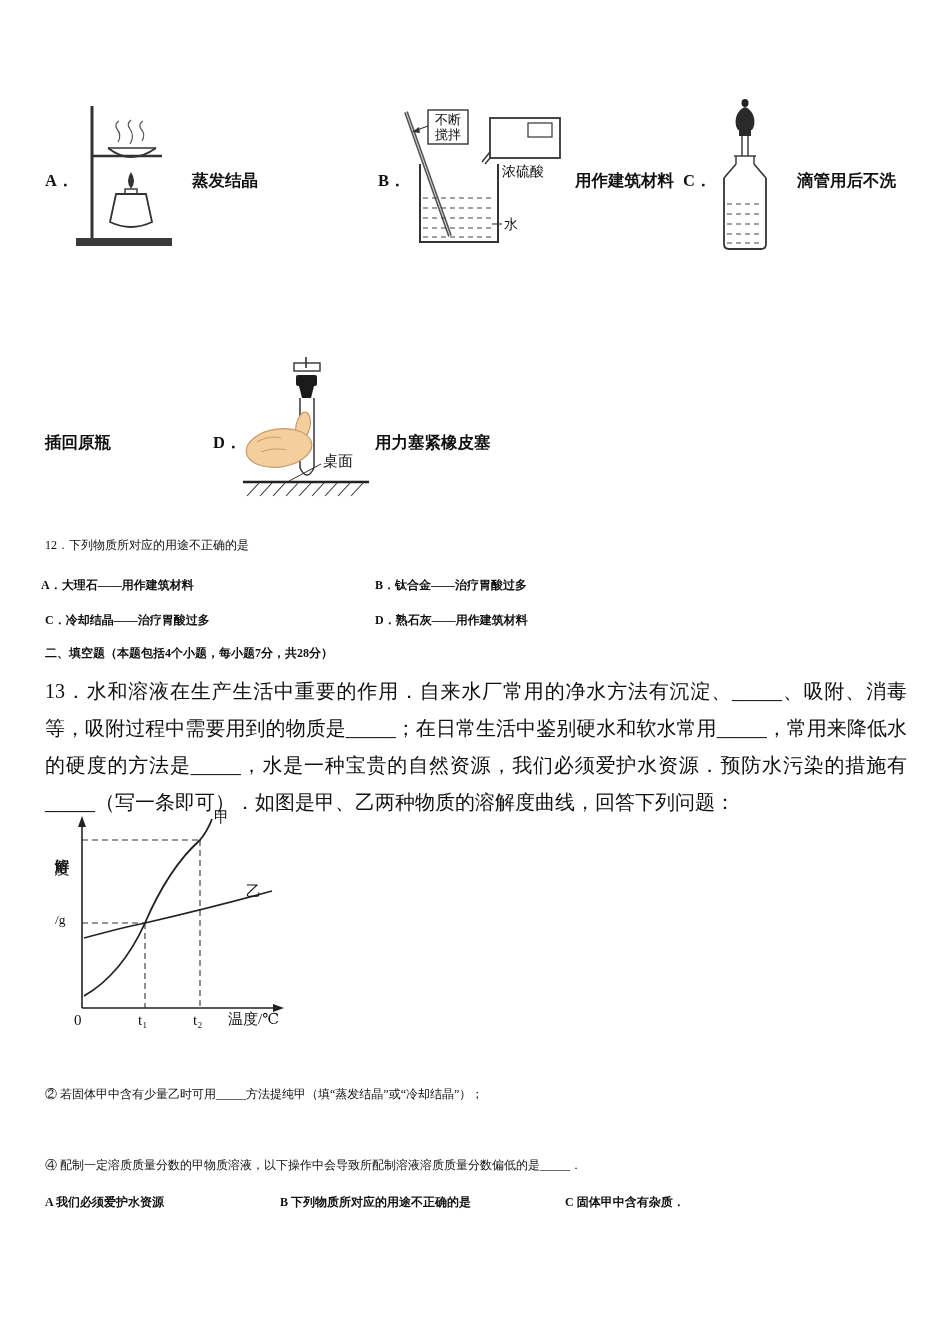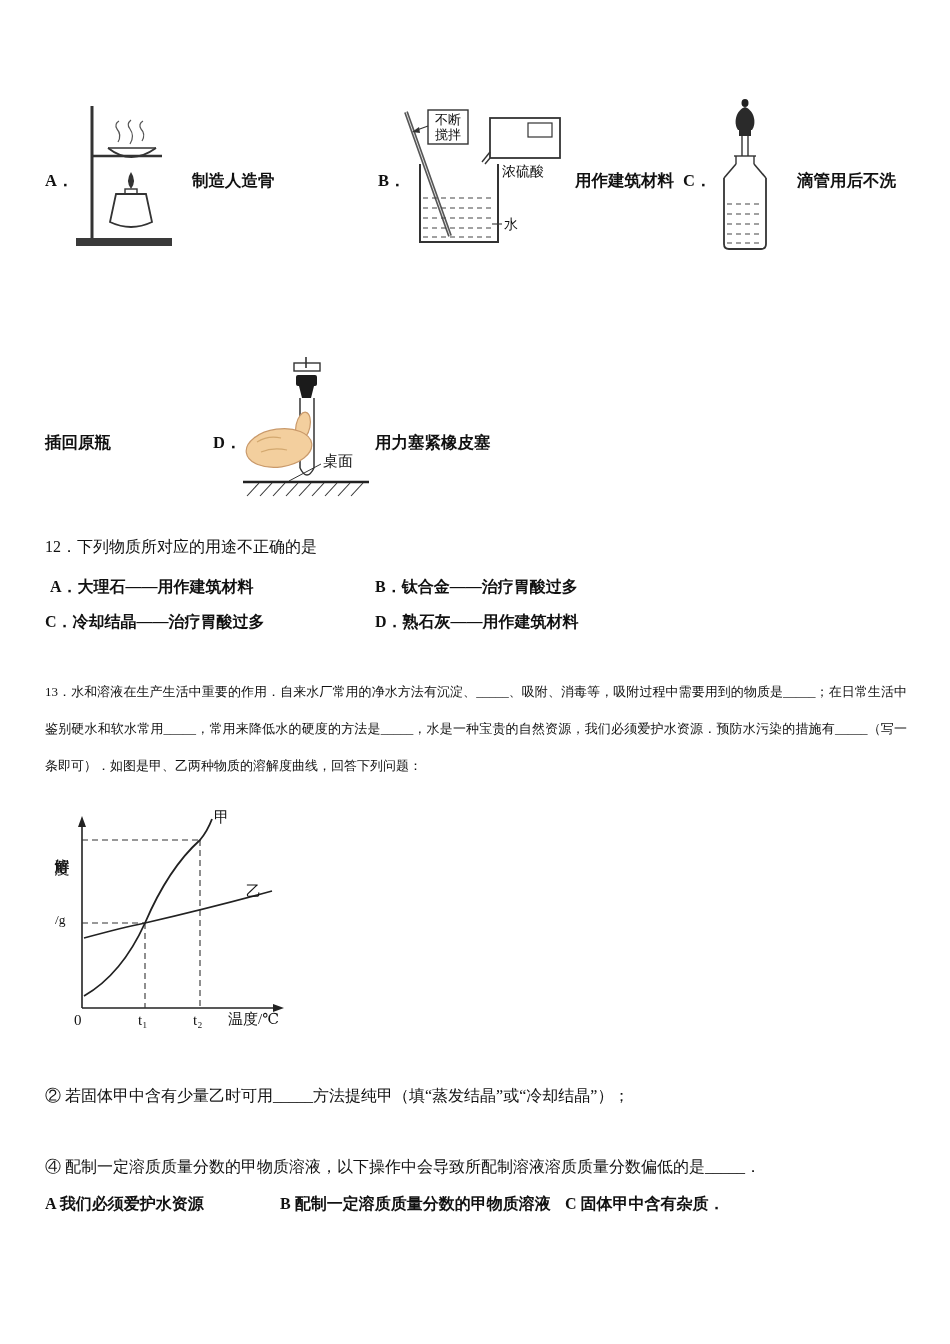--- a/index.html
+++ b/index.html
@@ -1,21 +1,21 @@
 <!DOCTYPE html>
 <html><head>
 <meta charset="utf-8">
 <style>
   html,body{margin:0;padding:0;}
   body{width:950px;height:1344px;background:#ffffff;font-family:"Liberation Serif","DejaVu Serif",serif;color:#111;}
   .page{position:relative;width:950px;height:1344px;background:#fff;overflow:hidden;}
   .abs{position:absolute;}
-  .txt{font-size:16px;white-space:nowrap;}
+  .txt{font-size:12px;white-space:nowrap;}
   .bold{font-weight:bold;}
-  .para{font-size:13px;line-height:37px;text-align:justify;}
+  .para{font-size:20px;line-height:37px;text-align:justify;}
   .cap{font-size:16.5px;font-weight:bold;white-space:nowrap;}
   .chart-label{position:absolute;font-size:15px;white-space:nowrap;}
   .small{font-size:13.5px;}
   .vlabel{writing-mode:vertical-lr;text-orientation:upright;letter-spacing:1px;font-size:15px;}
   svg{display:block;}
   svg text{font-family:"Liberation Serif","DejaVu Serif",serif;fill:#111;}
 </style>
 </head>
 <body>
 
@@ -32,21 +32,21 @@
       <line x1="40" y1="50" x2="88" y2="50" stroke="#333" stroke-width="1.4"></line>
       <path d="M50,44 q4,-7 -1,-13 q-3,-5 2,-8" fill="none" stroke="#555" stroke-width="1.2"></path>
       <path d="M62,46 q5,-8 0,-15 q-4,-5 1,-9" fill="none" stroke="#555" stroke-width="1.2"></path>
       <path d="M74,43 q4,-7 -1,-12 q-3,-5 2,-8" fill="none" stroke="#555" stroke-width="1.2"></path>
       <path d="M63,74 q6,9 0,17 q-6,-8 0,-17" fill="#333"></path>
       <rect x="57" y="91" width="12" height="5" fill="none" stroke="#333" stroke-width="1.4"></rect>
       <path d="M48,96 L78,96 L84,124 Q63,134 42,124 Z" fill="none" stroke="#333" stroke-width="1.8"></path>
     </svg>
   </div>
 
-  <span class="abs cap" style="left:192px;top:170px">制造人造骨</span>
+  <span class="abs cap" style="left:192px;top:170px">蒸发结晶</span>
 
   <span class="abs cap" style="left:378px;top:170px">B．</span>
 
   <div class="abs" style="left:398px;top:108px">
     <svg width="178" height="150" viewBox="0 0 178 150">
 
       <line x1="8" y1="4" x2="52" y2="128" stroke="#555" stroke-width="4"></line>
       <line x1="8" y1="4" x2="52" y2="128" stroke="#ddd" stroke-width="1"></line>
 
       <rect x="30" y="2" width="40" height="34" fill="#fff" stroke="#333" stroke-width="1.4"></rect>
@@ -127,25 +127,26 @@
       <line x1="101" y1="140" x2="113" y2="127" stroke="#333" stroke-width="1.1"></line>
       <line x1="114" y1="140" x2="126" y2="127" stroke="#333" stroke-width="1.1"></line>
       <line x1="84" y1="108" x2="52" y2="125" stroke="#333" stroke-width="1"></line>
       <text x="86" y="110" font-size="15">桌面</text>
     </svg>
   </div>
 
   <span class="abs cap" style="left:375px;top:432px">用力塞紧橡皮塞</span>
 
   <span class="abs txt" style="left:45px;top:537px">12．下列物质所对应的用途不正确的是</span>
-  <span class="abs txt bold" style="left:50px;top:577px">A．大理石——用作建筑材料</span>
+  <span class="abs txt bold" style="left:41px;top:577px">A．大理石——用作建筑材料</span>
   <span class="abs txt bold" style="left:375px;top:577px">B．钛合金——治疗胃酸过多</span>
   <span class="abs txt bold" style="left:45px;top:612px">C．冷却结晶——治疗胃酸过多</span>
   <span class="abs txt bold" style="left:375px;top:612px">D．熟石灰——用作建筑材料</span>
 
+  <span class="abs txt bold" style="left:45px;top:645px">二、填空题（本题包括4个小题，每小题7分，共28分）</span>
 
   <div class="abs para" style="left:45px;top:673px;width:862px">13．水和溶液在生产生活中重要的作用．自来水厂常用的净水方法有沉淀、_____、吸附、消毒等，吸附过程中需要用到的物质是_____；在日常生活中鉴别硬水和软水常用_____，常用来降低水的硬度的方法是_____，水是一种宝贵的自然资源，我们必须爱护水资源．预防水污染的措施有_____（写一条即可）．如图是甲、乙两种物质的溶解度曲线，回答下列问题：</div>
 
   <div class="abs" style="left:38px;top:808px;width:250px;height:240px">
     <svg width="250" height="240" viewBox="0 0 250 240">
 
       <line x1="44" y1="16" x2="44" y2="200" stroke="#222" stroke-width="1.6"></line>
       <polygon points="44,8 40,19 48,19" fill="#222"></polygon>
       <line x1="44" y1="200" x2="238" y2="200" stroke="#222" stroke-width="1.6"></line>
       <polygon points="246,200 235,196 235,204" fill="#222"></polygon>
@@ -165,16 +166,16 @@
     <span class="chart-label small" style="left:17px;top:104px">/g</span>
     <span class="chart-label" style="left:36px;top:204px">0</span>
     <span class="chart-label" style="left:100px;top:204px">t₁</span>
     <span class="chart-label" style="left:155px;top:204px">t₂</span>
     <span class="chart-label" style="left:190px;top:202px">温度/℃</span>
   </div>
 
   <span class="abs txt" style="left:45px;top:1086px">② 若固体甲中含有少量乙时可用_____方法提纯甲（填“蒸发结晶”或“冷却结晶”）；</span>
   <span class="abs txt" style="left:45px;top:1157px">④ 配制一定溶质质量分数的甲物质溶液，以下操作中会导致所配制溶液溶质质量分数偏低的是_____．</span>
   <span class="abs txt bold" style="left:45px;top:1194px">A 我们必须爱护水资源</span>
-  <span class="abs txt bold" style="left:280px;top:1194px">B 配制一定溶质质量分数的甲物质溶液</span>
+  <span class="abs txt bold" style="left:280px;top:1194px">B 下列物质所对应的用途不正确的是</span>
   <span class="abs txt bold" style="left:565px;top:1194px">C 固体甲中含有杂质．</span>
 
 </div>
 
 </body></html>

